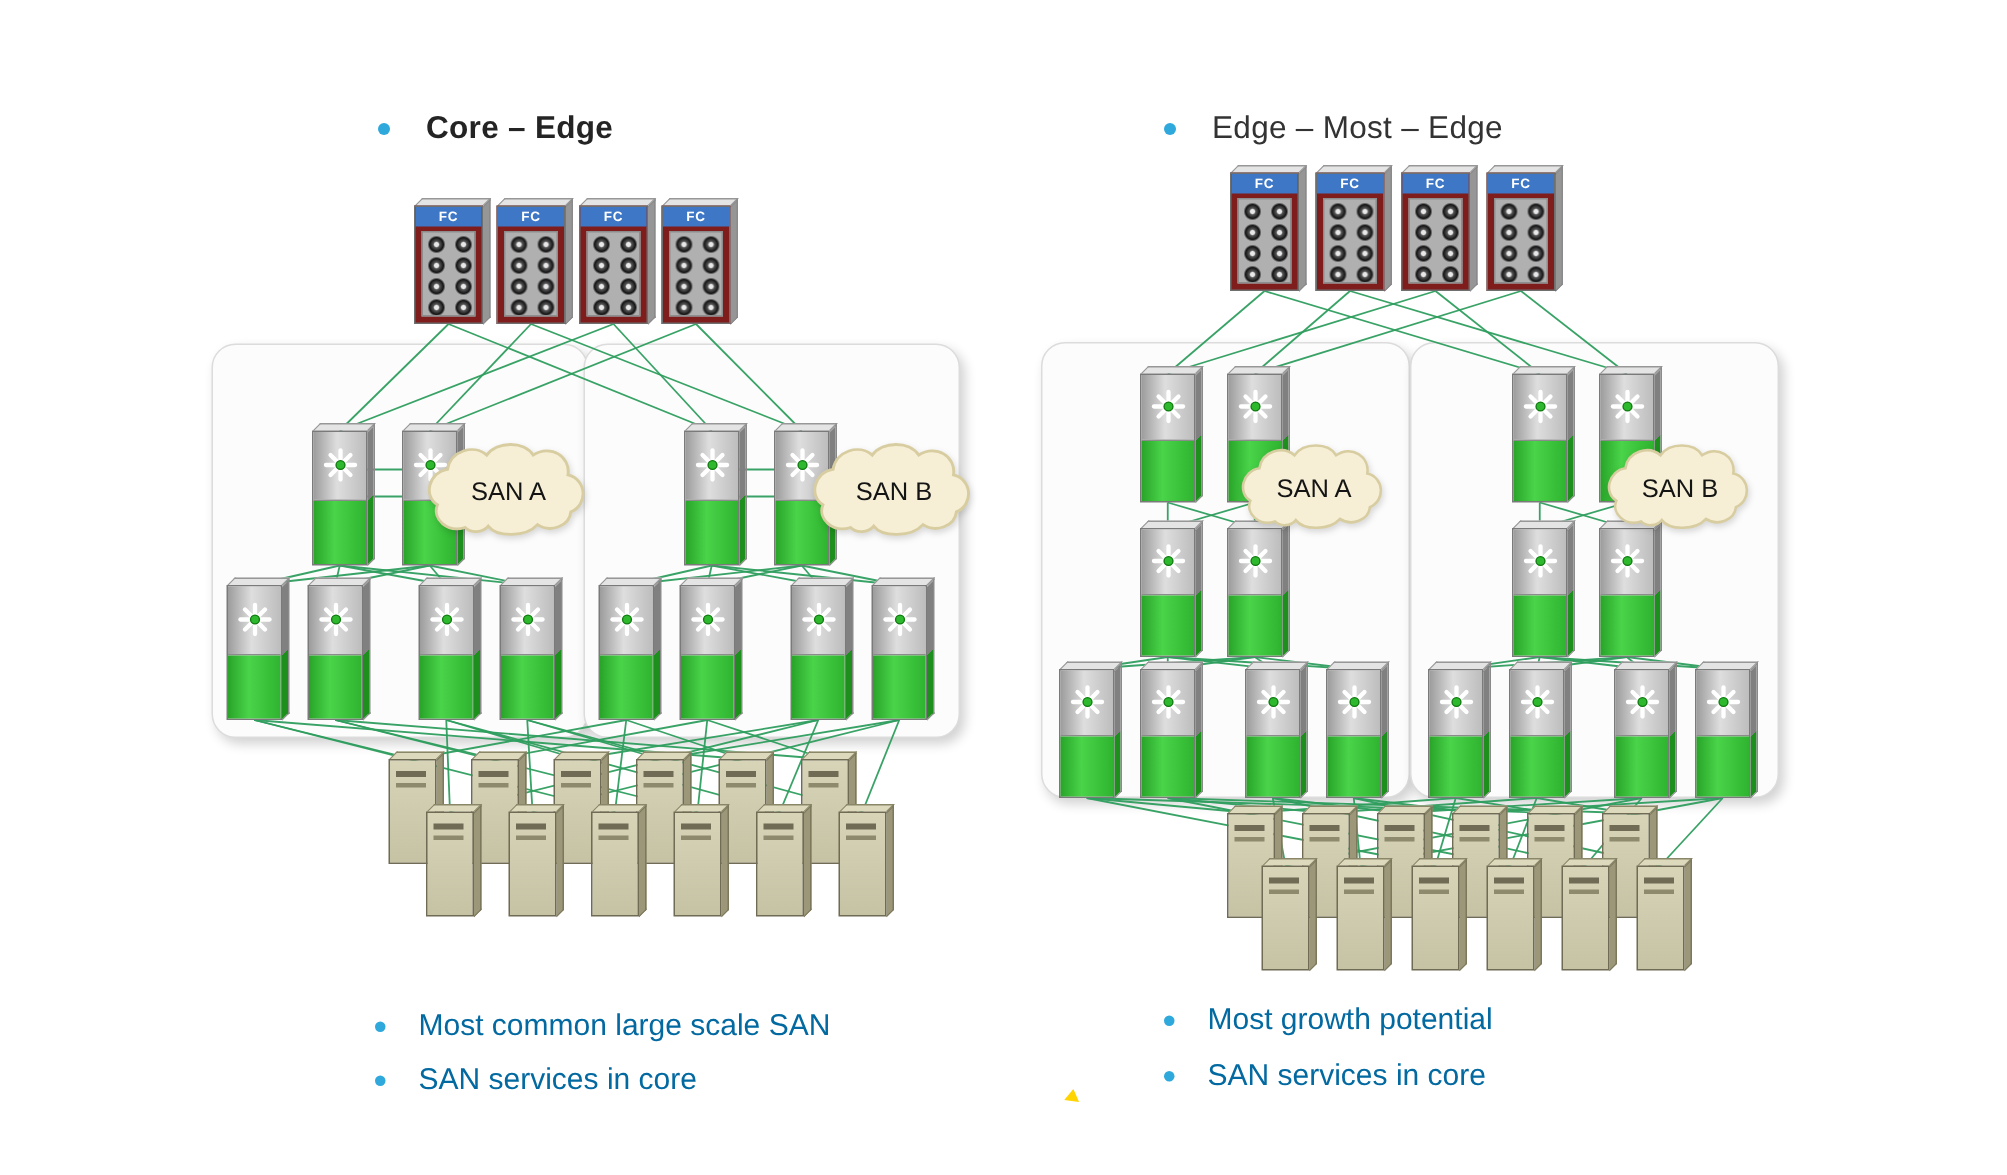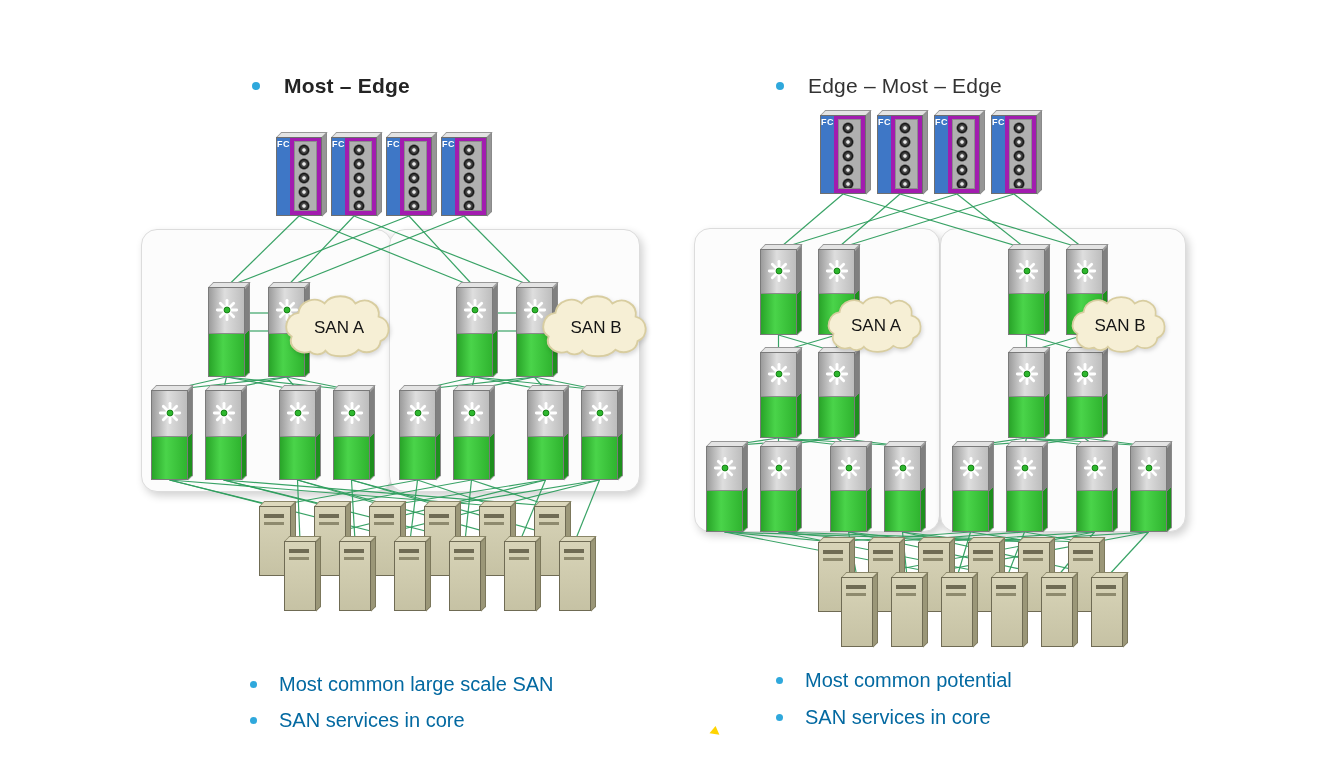--- a/index.html
+++ b/index.html
@@ -40,21 +40,21 @@
     flex:0 0 52%;display:flex;align-items:center;justify-content:center;
     background:linear-gradient(90deg,#9c9c9c,#dedede 45%,#bdbdbd);
     border-bottom:1px solid #8b8b8b;
   }
   .sw-bot{flex:1;background:linear-gradient(90deg,#28a428,#4ad44a 40%,#2fb42f);}
   .sw-star{display:block;}
 
   
   .fc-array{position:absolute;z-index:3;}
   .fc-array .f3d-right{background:#969696;}
-  .fc-face{position:absolute;inset:0;border:1px solid #6f6f6f;background:#a21caf;display:flex;flex-direction:row;}
+  .fc-face{position:absolute;inset:0;border:1px solid #6f6f6f;background:#7f1d1d;display:flex;flex-direction:column;}
   .fc-head{
     flex:0 0 13px;background:#3e77c6;color:#ffffff;text-align:center;
     font-size:9px;line-height:13px;font-weight:bold;letter-spacing:0.5px;
   }
   .fc-disks{
     flex:1;margin:3px 4px 4px;background-color:#b0b0b0;border:1px solid #8d8d8d;
     background-image:radial-gradient(circle,#e8e8e8 1.3px,#555555 2.2px,#141414 4.6px,rgba(0,0,0,0) 6px);
     background-size:18px 14px;background-position:0px 1px;
   }
 
@@ -234,38 +234,38 @@
   </div>
   <div class="cloud" style="left:1068px;top:294px;width:104px;height:64px;">
     <svg viewBox="0 0 120 74" preserveAspectRatio="none">
       <path d="M30 62 C18 66 7 56 11 46 C1 40 5 23 18 21 C20 8 36 3 45 11 C52 1 71 1 77 11 C89 3 103 12 101 25 C114 28 115 46 103 51 C102 61 89 66 80 60 C72 69 52 69 46 61 C42 66 34 66 30 62 Z" fill="#f6efd5" stroke="#d8cda0" stroke-width="2"></path>
     </svg>
     <span class="cloud-label">SAN B</span>
   </div>
 
   <div class="title-row" style="left:252px;top:74px;">
     <span class="dot"></span>
-    <span class="title-text strong">Most – Edge</span>
+    <span class="title-text strong">Core – Edge</span>
   </div>
   <div class="title-row" style="left:776px;top:74px;">
     <span class="dot"></span>
     <span class="title-text">Edge – Most – Edge</span>
   </div>
 
   <div class="note-row" style="left:250px;top:673px;">
     <span class="dot dot-sm"></span>
     <span class="note-text">Most common large scale SAN</span>
   </div>
   <div class="note-row" style="left:250px;top:709px;">
     <span class="dot dot-sm"></span>
     <span class="note-text">SAN services in core</span>
   </div>
   <div class="note-row" style="left:776px;top:669px;">
     <span class="dot dot-sm"></span>
-    <span class="note-text">Most common potential</span>
+    <span class="note-text">Most growth potential</span>
   </div>
   <div class="note-row" style="left:776px;top:706px;">
     <span class="dot dot-sm"></span>
     <span class="note-text">SAN services in core</span>
   </div>
 
   <div class="yellow-mark" style="left:710px;top:726px;"></div>
 <div class="fc-array" style="left: 276px; top: 137px; width: 46px; height: 79px;">
       <div class="f3d-top"></div>
       <div class="f3d-right"></div>

